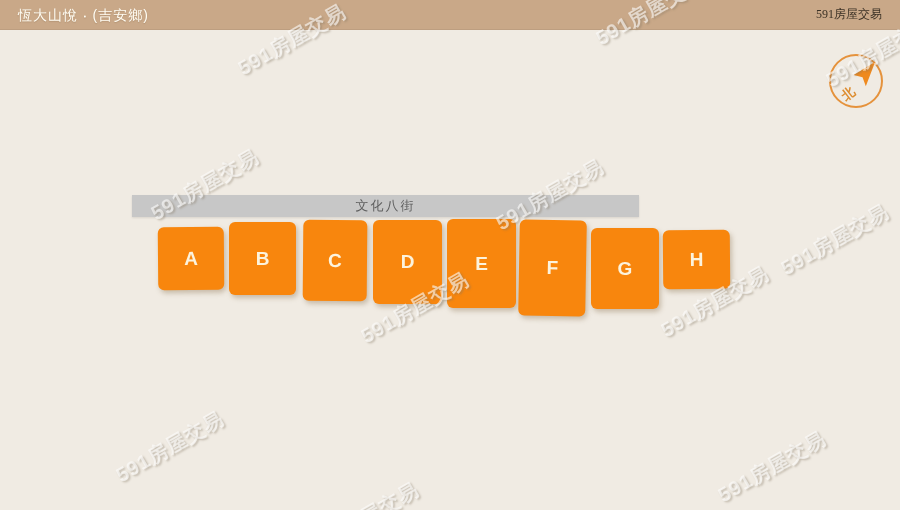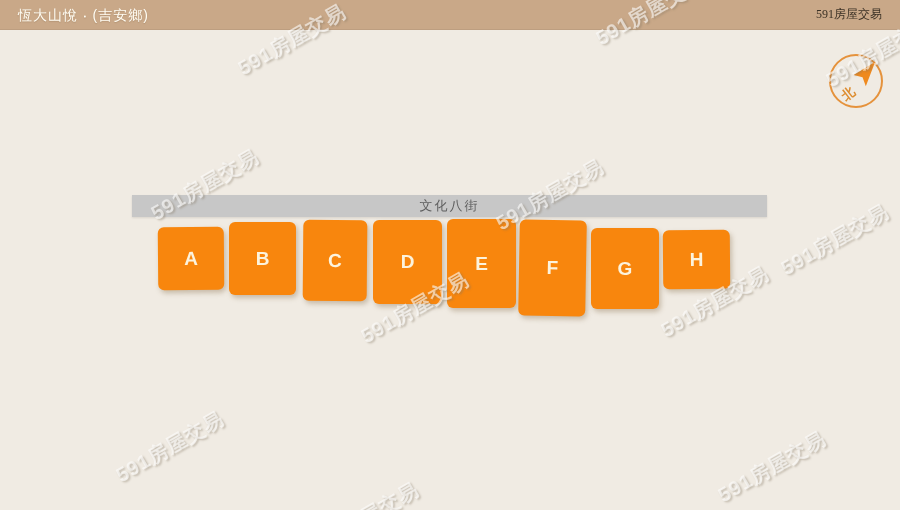--- a/index.html
+++ b/index.html
@@ -56,21 +56,21 @@
     left: 11px; top: 29px;
     font-size: 13px;
     font-weight: bold;
     color: #dd8c2f;
     transform: rotate(-38deg);
   }
   
   .street-bar {
     position: absolute;
     left: 132px; top: 195px;
-    width: 635px; height: 22px;
+    width: 507px; height: 22px;
     background: var(--street-bar-bg, #c7c7c7);
     color: #5e5e5e;
     font-size: 13px;
     letter-spacing: 2px;
     display: flex;
     align-items: center;
     justify-content: center;
     box-shadow: 0 1px 2px rgba(0,0,0,0.10);
     z-index: 1;
   }

